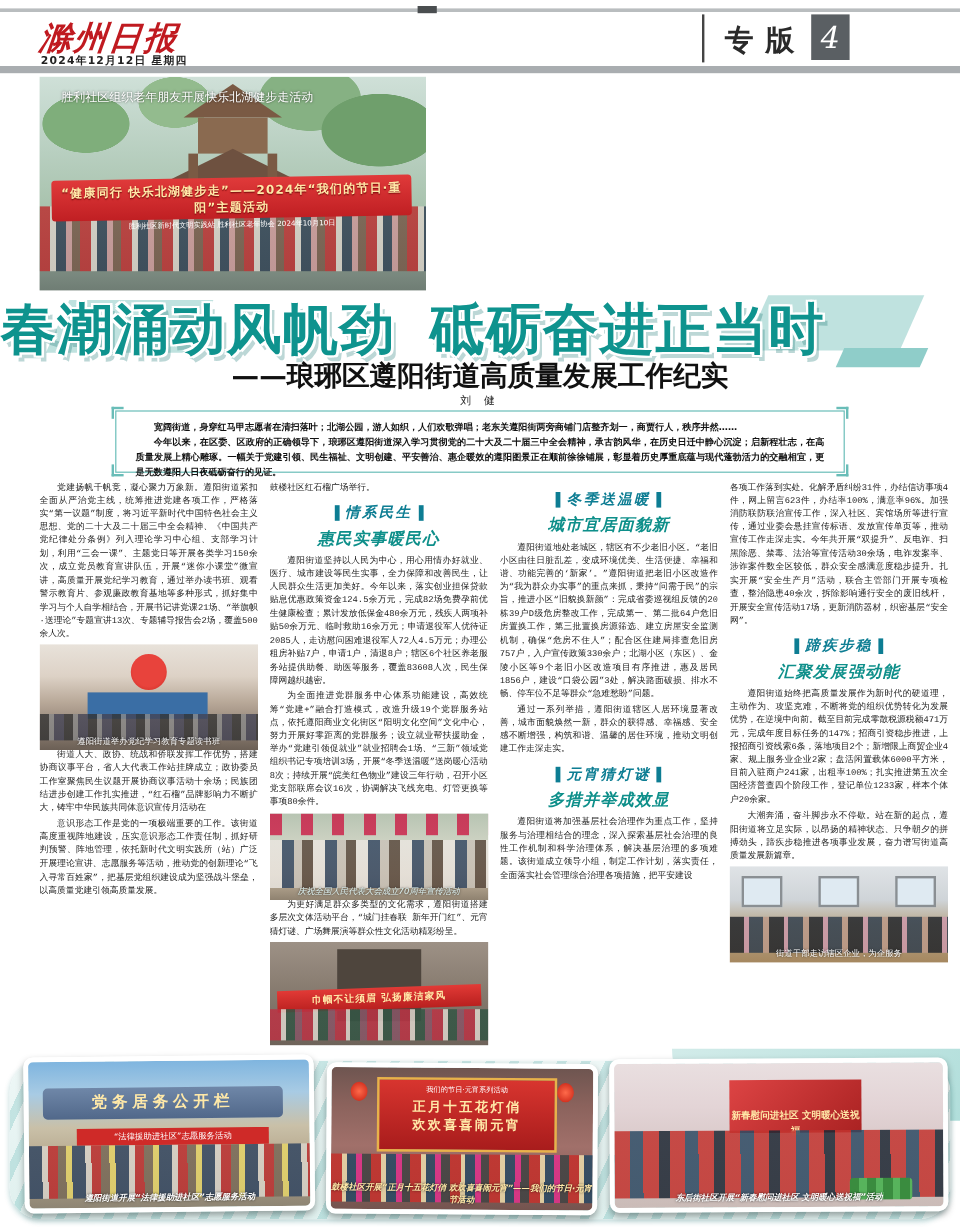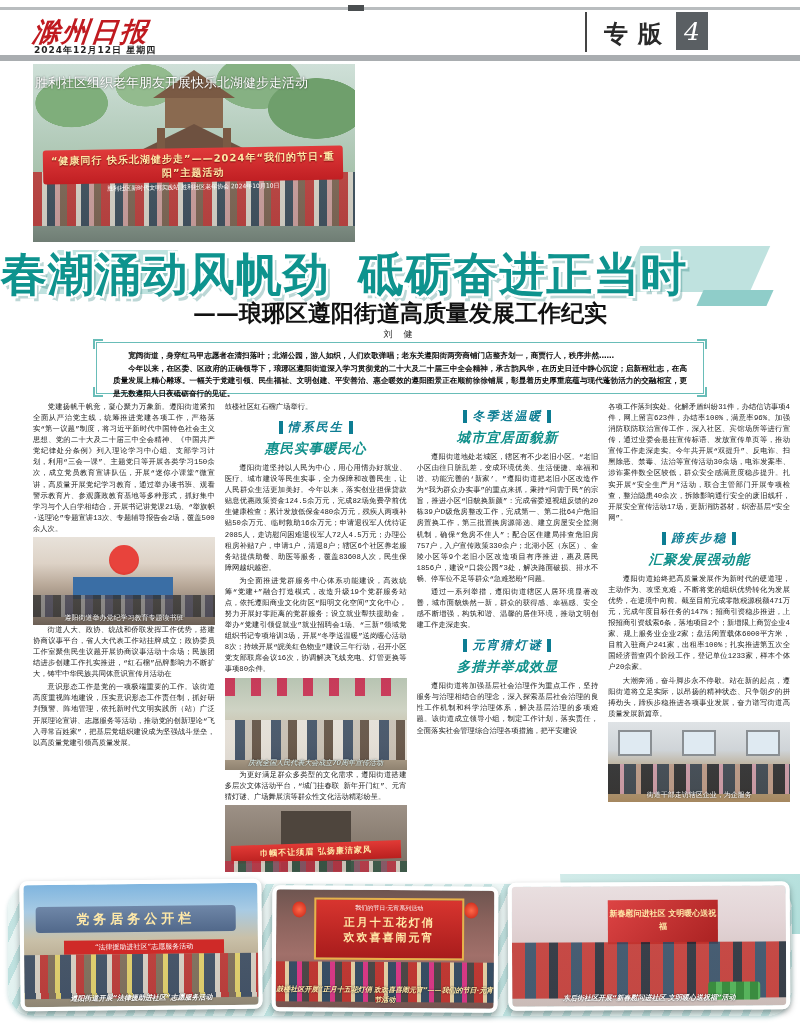--- a/index.html
+++ b/index.html
@@ -24,21 +24,21 @@
   #photoL { left:33px; top:64px; width:322px; height:178px; background:linear-gradient(180deg,#cfe0d8 0%,#b8cfc0 35%,#a9c3ae 60%,#8e9f93 78%,#6f7d74 100%); }
   #photoL .foliage { position:absolute; inset:0; background:
       radial-gradient(60px 40px at 12% 22%, #7fae7b 0 60%, transparent 61%),
       radial-gradient(80px 50px at 88% 25%, #6f9f6c 0 60%, transparent 61%),
       radial-gradient(70px 45px at 70% 10%, #86b183 0 60%, transparent 61%),
       radial-gradient(50px 35px at 35% 12%, #93bb8e 0 60%, transparent 61%); }
   #photoL .crowd { position:absolute; left:0; right:0; top:108px; height:54px; background:repeating-linear-gradient(90deg,#b33 0 9px,#d8d2c8 9px 14px,#345 14px 22px,#c99 22px 27px,#775b4a 27px 34px); opacity:.85; }
   #photoL .banner { position:absolute; left:10px; top:84px; width:300px; height:34px; background:linear-gradient(180deg,#e03a3a,#c01f23); border-radius:3px; transform:rotate(-1deg); color:#fff; text-align:center; padding-top:4px; }
   #photoL .banner .b1 { font-size:10px; font-weight:bold; color:#ffe9a8; text-shadow:0 1px 1px #7a0d0d; letter-spacing:1px; }
   #photoL .banner .b2 { font-size:6px; color:#ffffff; margin-top:3px; }
-  #photoL .overlay-cap { position:absolute; left:2px; top:10px; font-size:13px; color:#fff; text-shadow:0 0 2px rgba(0,0,0,.7); }
+  #photoL .overlay-cap { position:absolute; left:18px; top:10px; font-size:10px; color:#fff; text-shadow:0 0 2px rgba(0,0,0,.7); }
 
   #photoR { left:362px; top:64px; width:428px; height:178px; background:linear-gradient(180deg,#c8d7e0 0%,#d6e0e6 30%,#b9c4cc 55%,#7e6f66 80%,#5e544e 100%); }
   #photoR .lights { position:absolute; left:0; top:6px; width:100%; height:40px; background:
       radial-gradient(6px 6px at 15% 40%, #fff 0 50%, transparent 55%),
       radial-gradient(6px 6px at 35% 30%, #fff 0 50%, transparent 55%),
       radial-gradient(6px 6px at 55% 40%, #fff 0 50%, transparent 55%),
       radial-gradient(6px 6px at 75% 30%, #fff 0 50%, transparent 55%),
       radial-gradient(6px 6px at 90% 45%, #fff 0 50%, transparent 55%); }
   #photoR .screen { position:absolute; left:130px; top:48px; width:170px; height:62px; background:linear-gradient(135deg,#d84a3a,#b01f1f); border:3px solid #8a8f93; }
   #photoR .people { position:absolute; left:0; right:0; top:112px; height:46px; background:repeating-linear-gradient(90deg,#c2332e 0 12px,#e8e4de 12px 17px,#37506b 17px 26px,#c2332e 26px 38px,#555 38px 44px); opacity:.9; }
@@ -75,21 +75,21 @@
   .sec .l1 .bar { display:inline-block; width:4px; height:13px; background:#0d7d93; }
   .sec .l2 { margin-top:2px; color:#0e8f8a; font-weight:900; font-style:italic; font-size:13.5px; letter-spacing:1px; font-family:"DejaVu Serif","Liberation Serif",serif; }
   .cphoto { position:relative; width:100%; margin:0 0; }
   .cphoto .pcaption { bottom:2px; }
 
   #cp1 { height:88px; background:linear-gradient(180deg,#e8e2da 0%,#ddd2c6 30%,#b8a898 55%,#6b5f55 100%); }
   #cp1 .emblem { position:absolute; left:76px; top:8px; width:30px; height:30px; border-radius:50%; background:radial-gradient(circle at 50% 45%,#e8433c 0 60%,#c8281f 100%); }
   #cp1 .scr { position:absolute; left:40px; top:40px; width:100px; height:22px; background:#3a6ea5; }
   #cp1 .rows { position:absolute; left:0; right:0; bottom:8px; height:22px; background:repeating-linear-gradient(90deg,#333 0 8px,#888 8px 12px,#445 12px 20px); opacity:.8; }
 
-  #cp2 { height:92px; background:linear-gradient(180deg,#b7c4b2 0%,#cfd3c4 35%,#c9b9a2 70%,#8f8270 100%); }
+  #cp2 { height:72px; background:linear-gradient(180deg,#b7c4b2 0%,#cfd3c4 35%,#c9b9a2 70%,#8f8270 100%); }
   #cp2 .flags { position:absolute; left:0; top:0; width:100%; height:18px; background:repeating-linear-gradient(90deg,#c03 0 10px,transparent 10px 26px); opacity:.7; }
   #cp2 .ppl { position:absolute; left:0; right:0; bottom:10px; height:40px; background:repeating-linear-gradient(90deg,#e9e5df 0 10px,#374a63 10px 20px,#c9c2b8 20px 27px,#5a4a3e 27px 36px); opacity:.85; }
   #cp2 .pcaption { font-style:italic; color:#dff3f2; }
 
   #cp3 { height:86px; background:linear-gradient(180deg,#9d9186 0%,#8a7e72 40%,#6e635a 100%); }
   #cp3 .gate { position:absolute; left:56px; top:6px; width:70px; height:60px; background:#4e453d; }
   #cp3 .rb { position:absolute; left:6px; top:38px; width:170px; height:18px; background:linear-gradient(180deg,#e23a36,#b9201f); transform:rotate(-2deg); color:#ffe9a8; font-size:8px; font-weight:bold; text-align:center; line-height:18px; letter-spacing:1px; }
   #cp3 .rows { position:absolute; left:0; right:0; bottom:4px; height:26px; background:repeating-linear-gradient(90deg,#b34 0 9px,#ddd6cc 9px 13px,#354 13px 21px,#856 21px 27px); opacity:.85; }
 
   #cp4 { height:80px; background:linear-gradient(180deg,#dfe3e6 0%,#cfd4d8 35%,#b9a98e 60%,#a5875f 100%); }
@@ -112,21 +112,21 @@
   #bp2 { left:272px; top:886px; width:226px; height:126px; transform:rotate(.4deg); background:linear-gradient(180deg,#6e5550 0%,#8a625c 25%,#a1706a 55%,#74544f 100%); }
   #bp2 .stage { position:absolute; left:38px; top:8px; width:150px; height:62px; background:linear-gradient(180deg,#d8352f,#a81c1c); border:2px solid #e8b24a; color:#ffe9a8; text-align:center; padding-top:4px; }
   #bp2 .stage .s0 { font-size:6px; color:#fff; }
   #bp2 .stage .s1 { font-size:11px; font-weight:900; letter-spacing:2px; margin-top:2px; }
   #bp2 .stage .s2 { font-size:11px; font-weight:900; letter-spacing:2px; }
   #bp2 .lant { position:absolute; top:12px; width:14px; height:16px; border-radius:50%; background:radial-gradient(circle,#ff6a4a,#c41e12); }
   #bp2 .l1 { left:16px; } #bp2 .l2 { right:16px; }
   #bp2 .kids { position:absolute; left:0; right:0; bottom:6px; height:40px; background:repeating-linear-gradient(90deg,#c2332e 0 9px,#e9d7a8 9px 13px,#2d4a63 13px 21px,#d38 21px 26px,#444 26px 33px); opacity:.9; }
   #bp2 .pcaption { color:#ffe9a8; }
   #bp3 { left:508px; top:882px; width:282px; height:128px; transform:rotate(-.3deg); background:linear-gradient(180deg,#e9dfe0 0%,#e3d4d6 30%,#d9c9c9 55%,#cabbb7 100%); }
-  #bp3 .scr { position:absolute; left:96px; top:14px; width:110px; height:44px; background:linear-gradient(135deg,#d44,#a22); color:#ffe9a8; font-size:8px; font-weight:bold; text-align:center; padding-top:8px; line-height:1.6; }
+  #bp3 .scr { position:absolute; left:96px; top:14px; width:110px; height:44px; background:linear-gradient(135deg,#d44,#a22); color:#ffe9a8; font-size:8px; font-weight:bold; text-align:center; padding-top:24px; line-height:1.6; }
   #bp3 .team { position:absolute; left:0; right:0; bottom:8px; height:56px; background:repeating-linear-gradient(90deg,#c2332e 0 13px,#2d4a63 13px 24px,#c2332e 24px 37px,#1d2733 37px 46px); opacity:.85; }
   #bp3 .gifts { position:absolute; right:26px; bottom:6px; width:52px; height:18px; background:repeating-linear-gradient(90deg,#3a8c3f 0 8px,#57b35c 8px 14px); border-radius:3px; }
 </style>
 </head>
 <body>
 
 <div id="page">
 
   <div class="top-rule"></div>
   <div class="top-rule-tick"></div>

